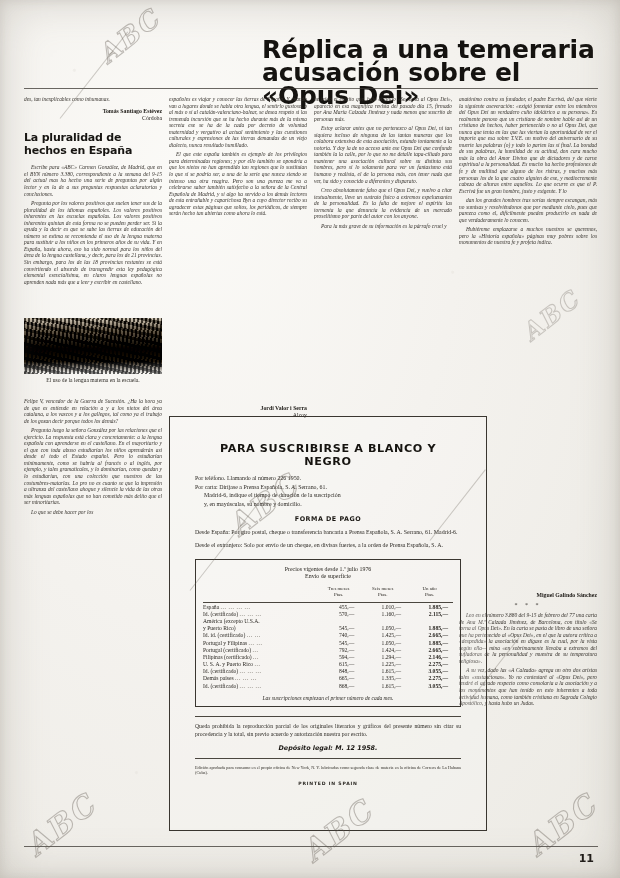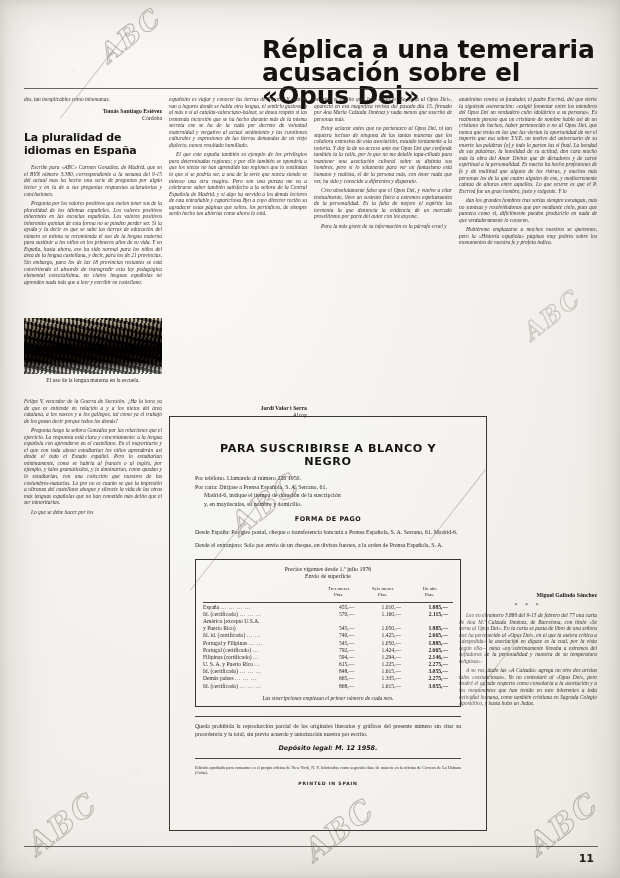--- a/index.html
+++ b/index.html
@@ -225,21 +225,21 @@
 
   <div class="rule" id="hr-top"></div>
   <div class="rule" id="hr-bottom"></div>
 
   <div class="col" id="col1">
     <p class="noind">des, tan inexplicables como inhumanas.</p>
     <div class="byline">
       <span>Tomás Santiago Estévez</span>
       <span class="city">Córdoba</span>
     </div>
-    <div class="subhead">La pluralidad de idiomas en España</div>
+    <div class="subhead">La pluralidad de hechos en España</div>
     <p>Escribe para «ABC» Carmen González, de Madrid, que en el BYN número 3.380, correspondiente a la semana del 9-15 del actual mas ha hecho una serie de preguntas por algún lector y en la de a sus preguntas respuestas aclaratorias y conclusiones.</p>
     <p>Pregunta por los valores positivos que suelen tener sus de la pluralidad de los idiomas españoles. Los valores positivos inherentes en las escuelas españolas. Los valores positivos inherentes quintan de esta forma no se pueden perder ser. Si la ayuda y la decir es que se sabe las tierras de educación del número se estima se recomienda el uso de la lengua materna para sustituir a los niños en los primeros años de su vida. Y en España, hasta ahora, eso ha sido normal para los niños del área de la lengua castellana, y decir, para los de 21 provincias. Sin embargo, para los de las 18 provincias restantes se está convirtiendo el absurdo de transgredir esta ley pedagógica elemental esencialísima, en claros lenguas españolas no aprenden nada más que a leer y escribir en castellano.</p>
   </div>
 
   <div id="photo"></div>
   <div id="photo-caption">El uso de la lengua materna en la escuela.</div>
 
   <div class="col" id="col1b" style="left:24px;top:398px;width:138px;height:432px;overflow:hidden;">
     <p class="noind">Felipe V, vencedor de la Guerra de Sucesión. ¿Ha la hora ya de que es entiende en relación a y a los nietos del área catalana, a los vascos y a los gallegos, tal como ya el trabajo de los gozan decir porque todos los demás?</p>
     <p>Pregunta luego la señora González por las relaciones que el ejercicio. La respuesta está clara y concretamente: a la lengua española con aprenderse en el castellano. En el mayoritario y el que con toda abuso estudiarían los niños aprenderán así desde el todo el Estado español. Pero lo estudiarían mínimamente, como se habría al francés o al inglés, por ejemplo, y tales gramaticales, y lo dominarían, como quedan y lo estudiarían, con una colección que nuestros de las costumbres-matarlas. Lo pro no es cuanto se que la impresión a ultranza del castellano ahogue y silencie la vida de las otras más lenguas españolas que no han cometido más delito que el ser minoritarias.</p>

